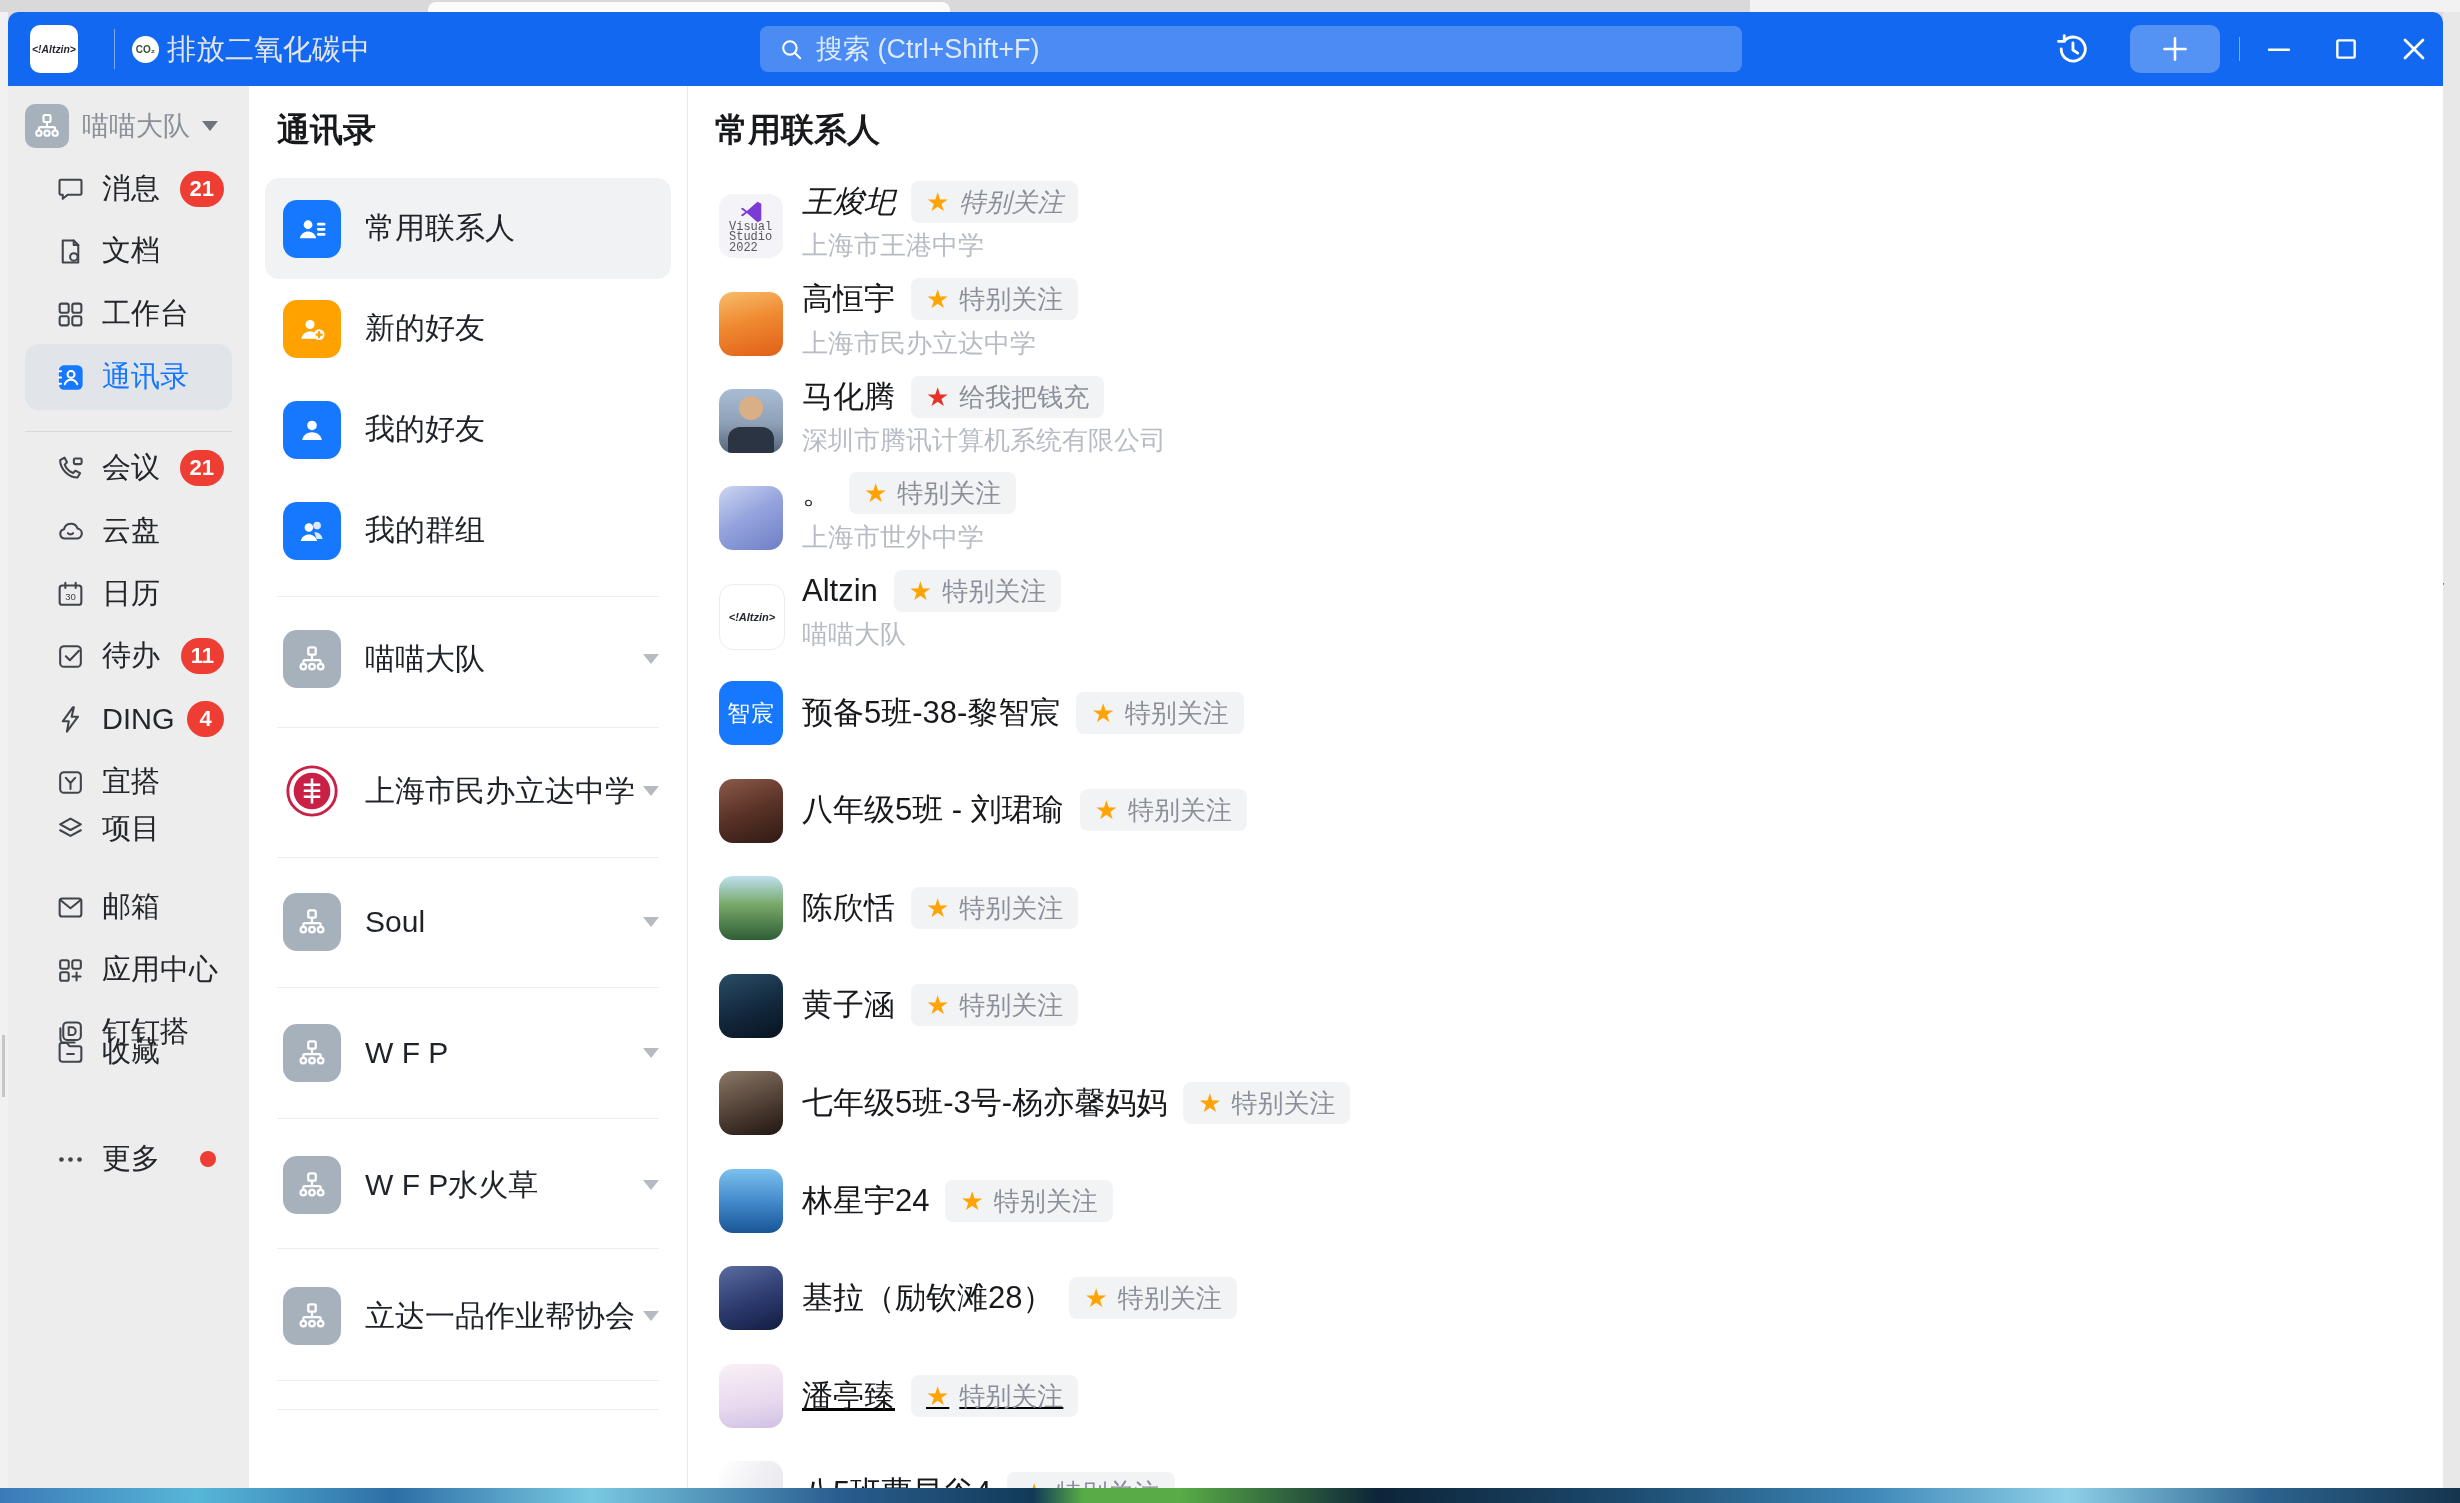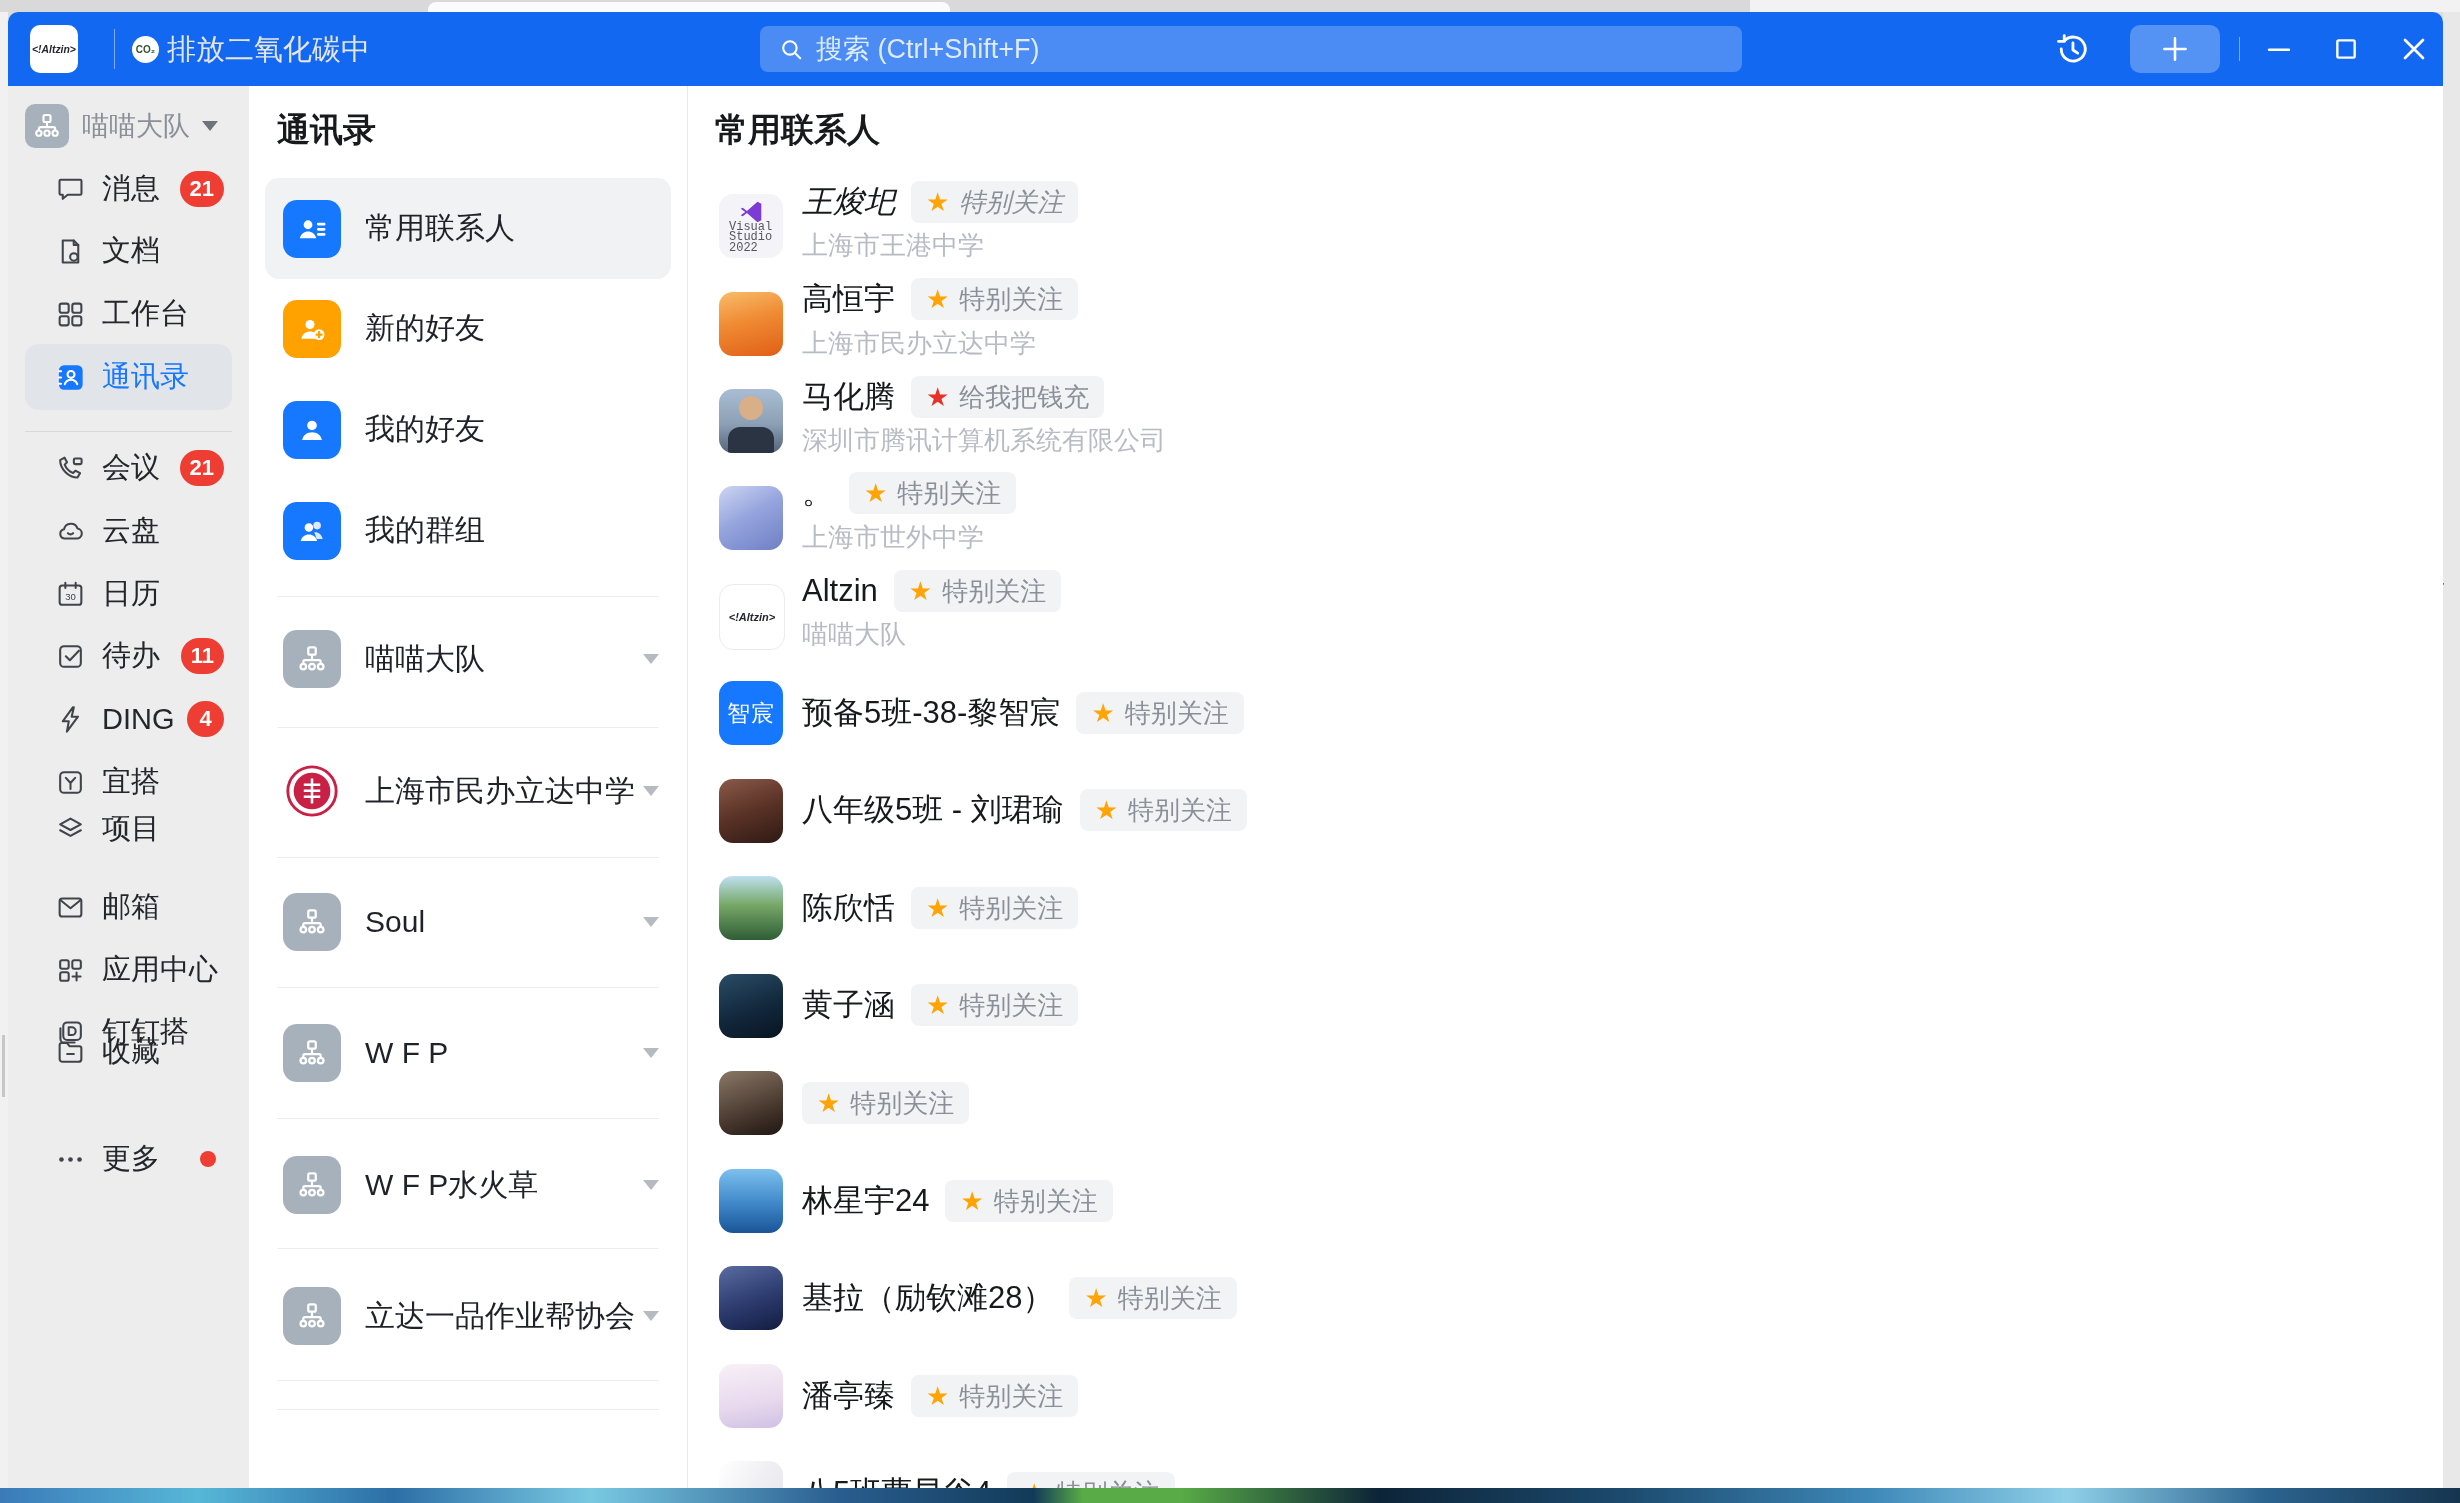--- a/index.html
+++ b/index.html
@@ -580,20 +580,21 @@
               <span class="c-name">黄子涵</span>
               <span class="fav-badge">
                 <span class="star" style="color: rgb(255, 164, 5);">★</span>
                 <span class="btxt">特别关注</span>
               </span>
             </div>
           </div>
           <div>
             <div class="c-avatar" style="top: 985px; background: linear-gradient(160deg, rgb(138, 120, 102) 0%, rgb(74, 58, 48) 60%, rgb(32, 22, 18) 100%);"></div>
             <div class="c-lines" style="top: 994px;">
+              <span class="c-name">七年级5班-3号-杨亦馨妈妈</span>
               <span class="fav-badge">
                 <span class="star" style="color: rgb(255, 164, 5);">★</span>
                 <span class="btxt">特别关注</span>
               </span>
             </div>
           </div>
           <div>
             <div class="c-avatar" style="top: 1083px; background: linear-gradient(rgb(124, 192, 238) 0%, rgb(62, 134, 200) 55%, rgb(26, 85, 150) 100%);"></div>
             <div class="c-lines" style="top: 1092px;">
               <span class="c-name">林星宇24</span>
@@ -608,21 +609,21 @@
             <div class="c-lines" style="top: 1189px;">
               <span class="c-name">基拉（励钦滩28）</span>
               <span class="fav-badge">
                 <span class="star" style="color: rgb(255, 164, 5);">★</span>
                 <span class="btxt">特别关注</span>
               </span>
             </div>
           </div>
           <div>
             <div class="c-avatar" style="top: 1278px; background: linear-gradient(170deg, rgb(248, 240, 246) 0%, rgb(232, 217, 238) 60%, rgb(207, 192, 228) 100%);"></div>
-            <div class="c-lines" style="top: 1287px;">
+            <div class="c-lines" style="top: 1287px; text-decoration: underline;">
               <span class="c-name">潘亭臻</span>
               <span class="fav-badge">
                 <span class="star" style="color: rgb(255, 164, 5);">★</span>
                 <span class="btxt">特别关注</span>
               </span>
             </div>
           </div>
           <div>
             <div class="c-avatar" style="top: 1375px; background: linear-gradient(120deg, rgb(255, 255, 255) 0%, rgb(240, 240, 244) 50%, rgb(228, 228, 234) 100%);"></div>
             <div class="c-lines" style="top: 1384px;">

